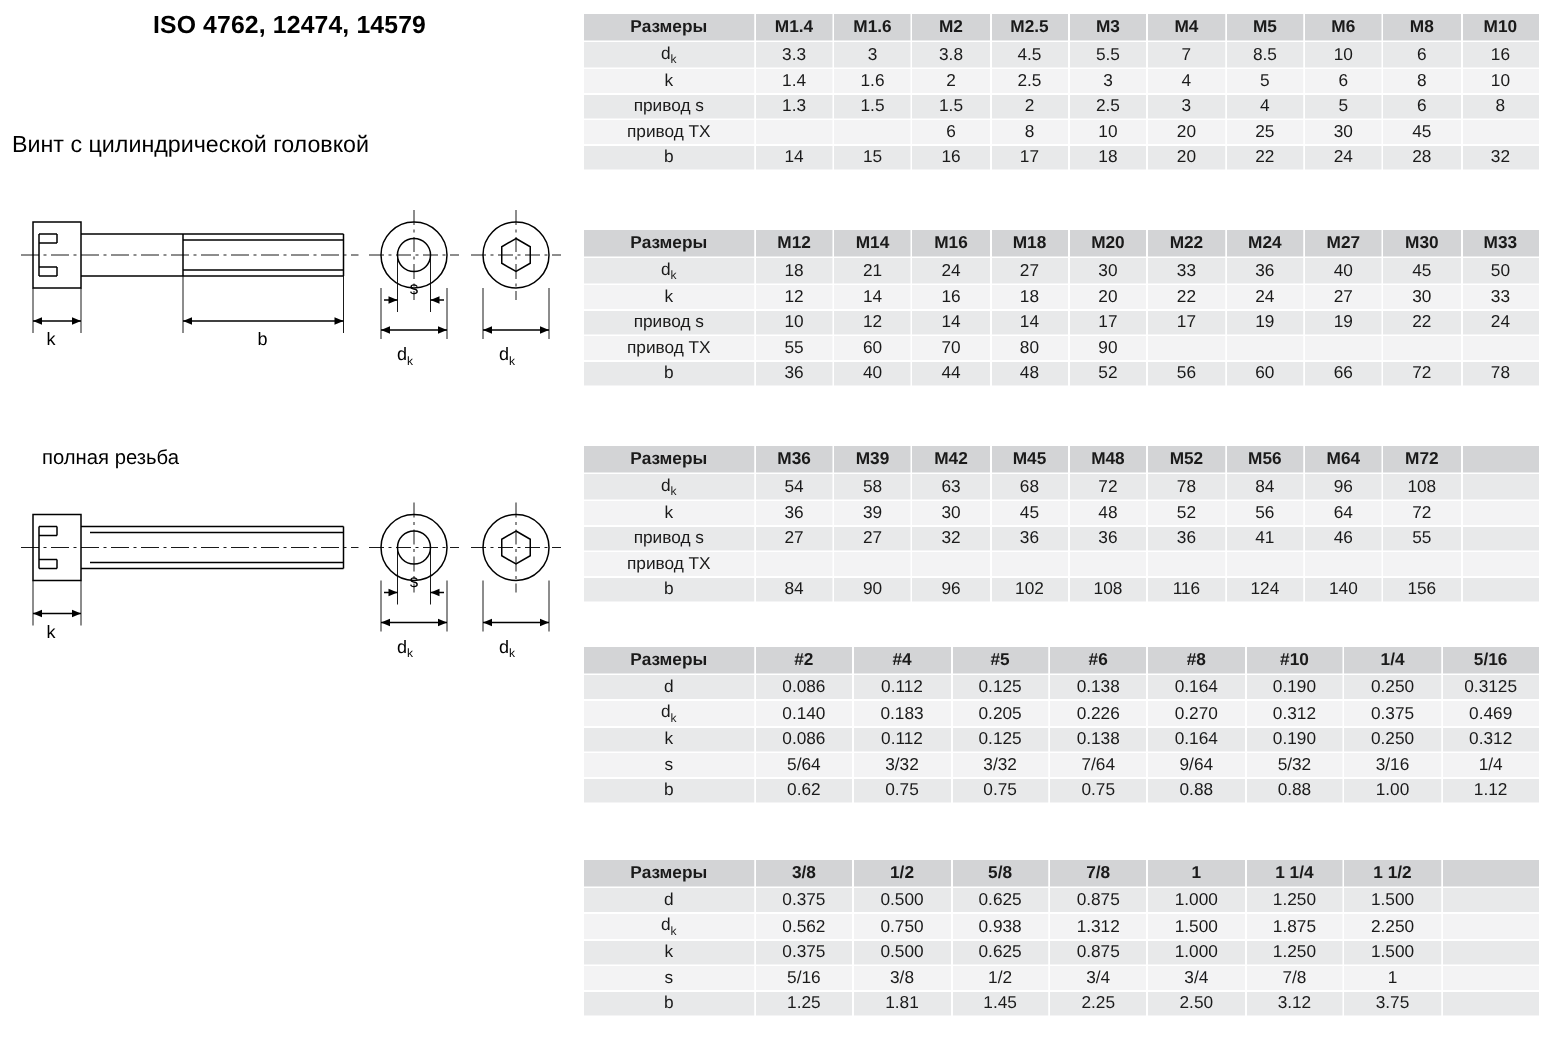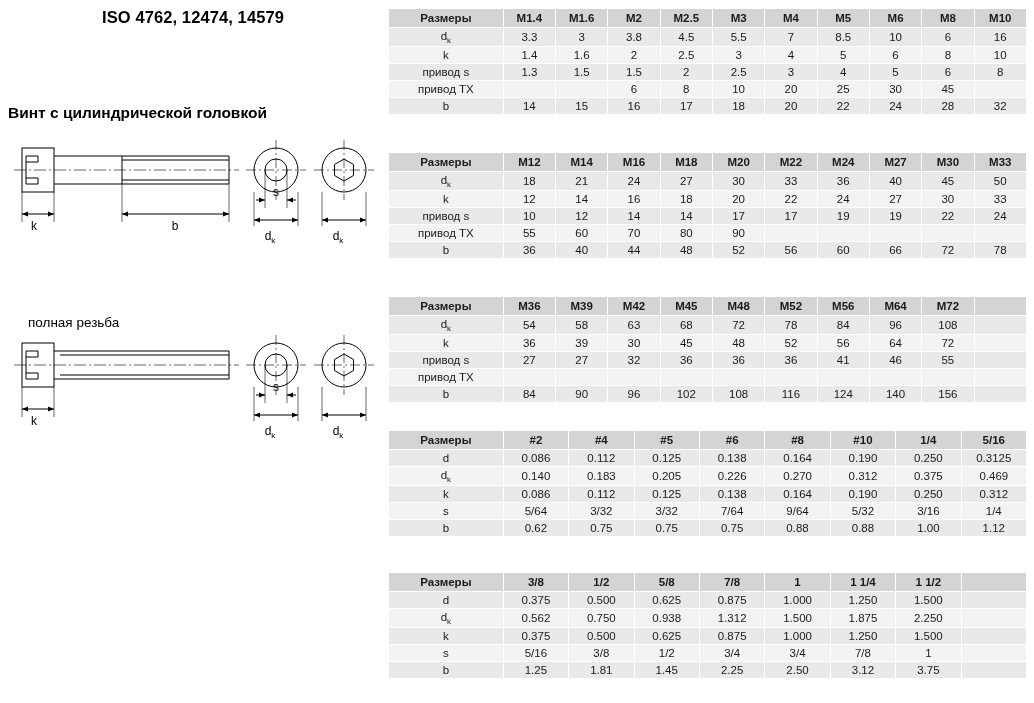--- a/index.html
+++ b/index.html
@@ -37,29 +37,29 @@
   }
   .title-line {
     font-size: 16.5px;
     font-weight: bold;
     line-height: 22px;
     letter-spacing: 0.1px;
   }
   .subtitle {
     position: absolute;
     left: 8px;
-    top: 104px;
+    top: 88px;
     font-size: 15.5px;
-    font-weight: bold;
+    font-weight: normal;
     color: #000;
   }
   .caption-full-thread {
     position: absolute;
     left: 28px;
-    top: 315px;
+    top: 297px;
     font-size: 13.5px;
   }
   .drawing-1 {
     position: absolute;
     left: 4px;
     top: 130px;
     width: 380px;
     height: 135px;
   }
   .drawing-2 {

